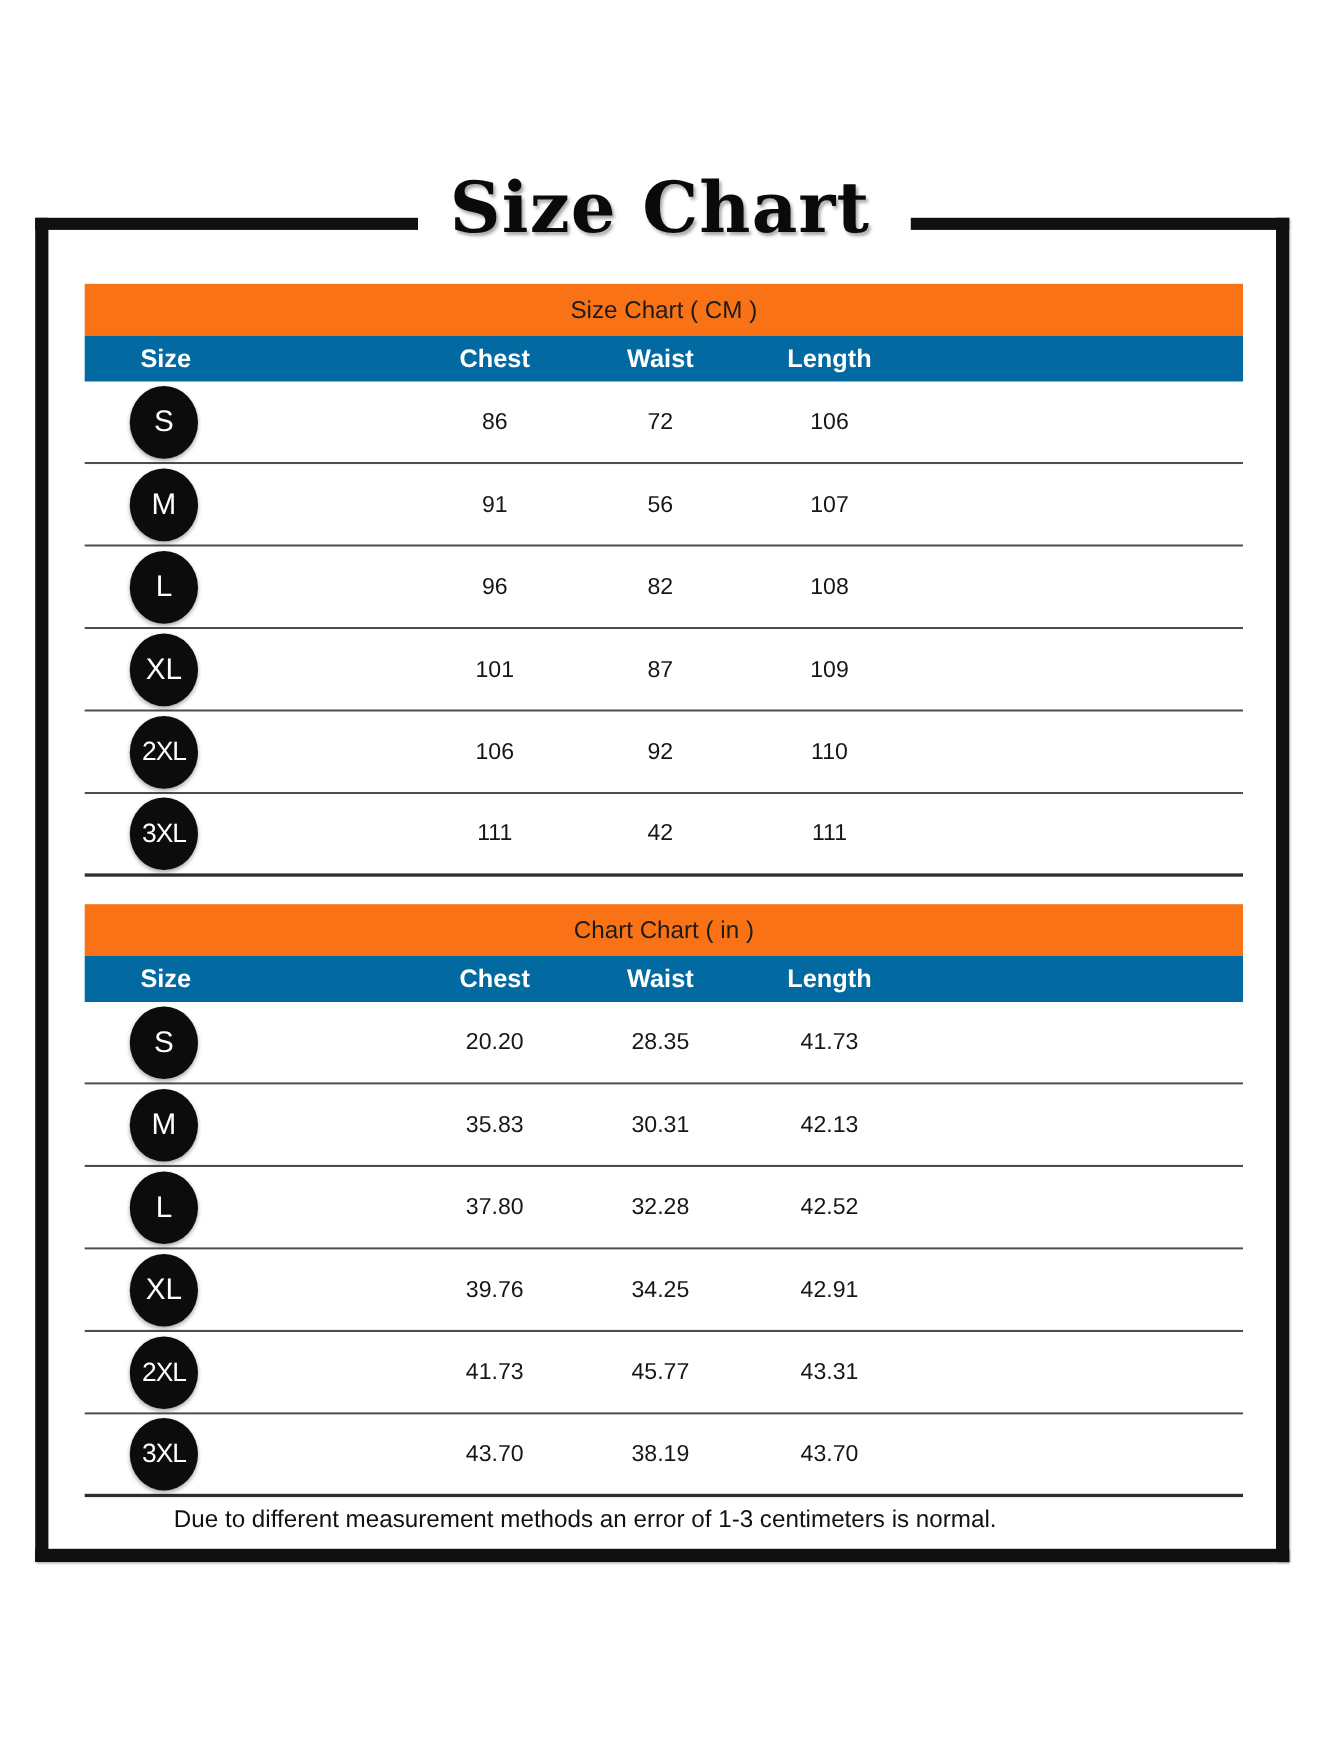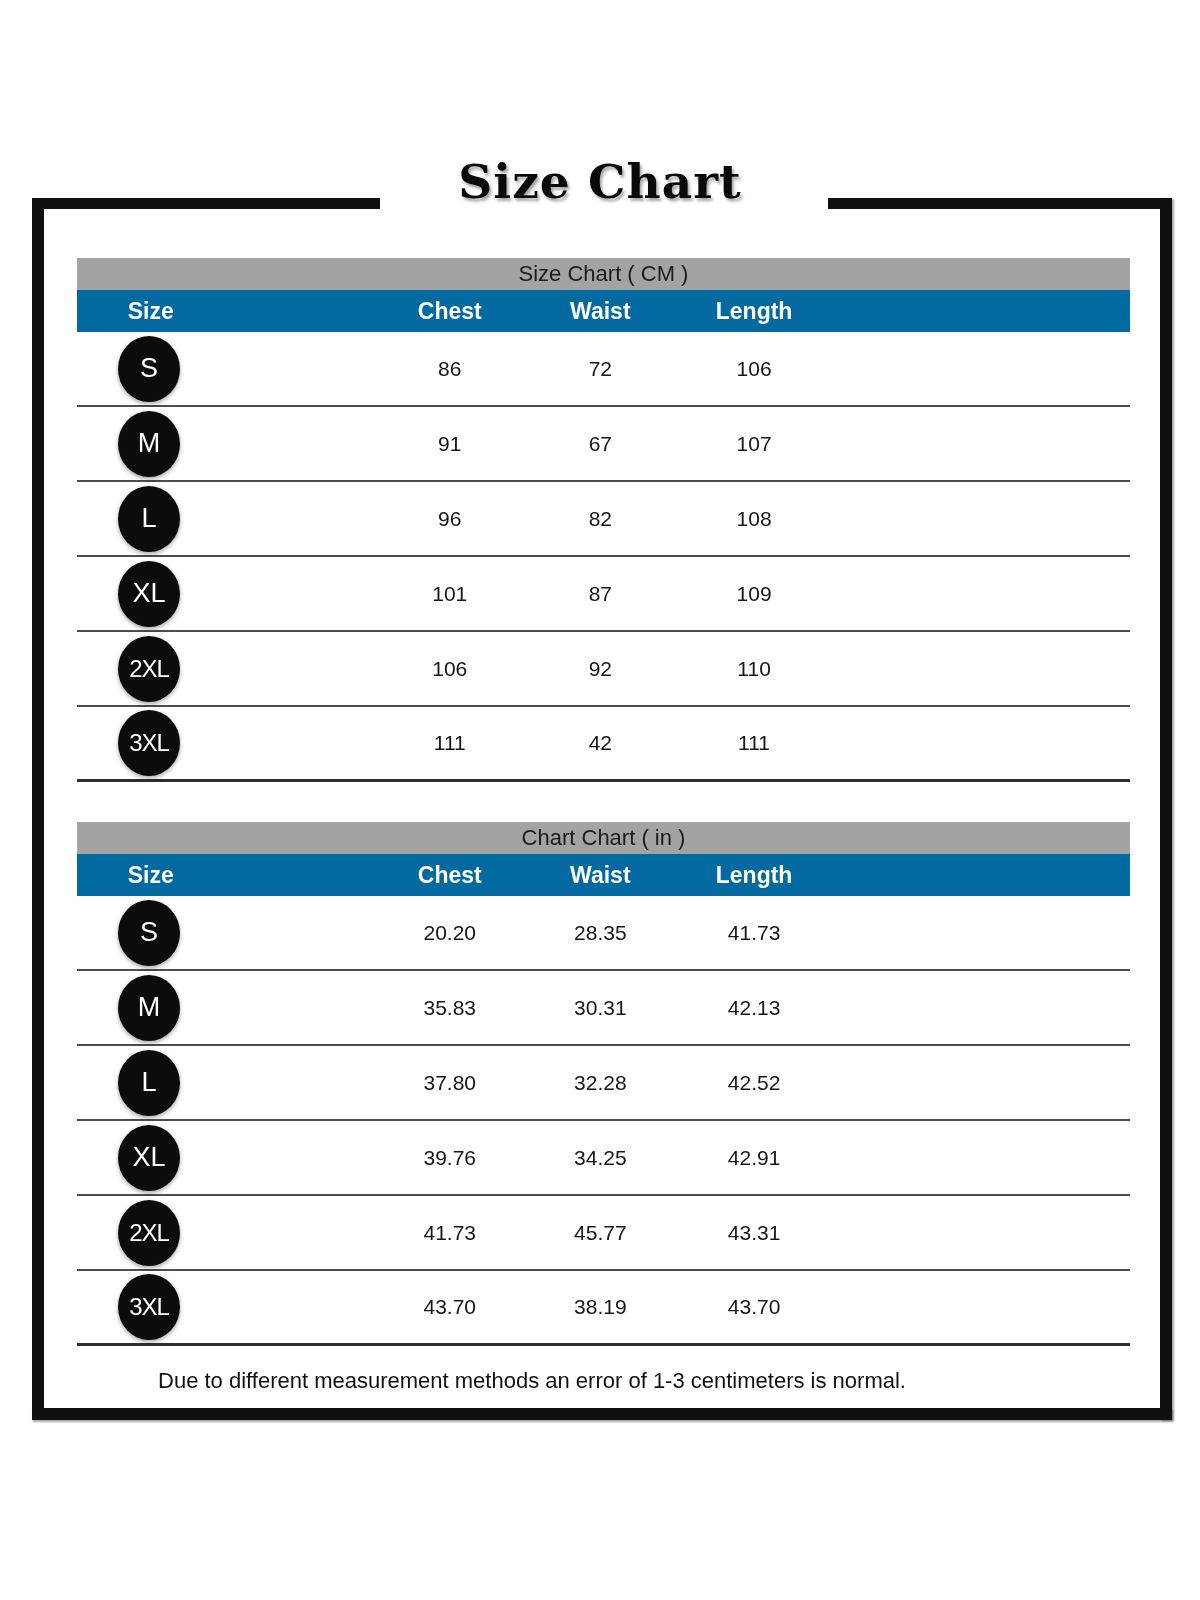--- a/index.html
+++ b/index.html
@@ -8,42 +8,42 @@
     width:1200px; height:1600px; position:relative;
     font-family:"Liberation Sans", sans-serif;
     overflow:hidden;
   }
 
   
   .page-title {
     position:absolute; top:158px; left:0; width:1200px;
     text-align:center;
     font-family:"DejaVu Serif", serif;
-    font-weight:700; font-size:47px; line-height:1;
+    font-weight:700; font-size:64px; line-height:1;
     letter-spacing:1px; color:#0a0a0a;
     text-shadow:2px 3px 3px rgba(0,0,0,0.35);
   }
 
   
   .bar { position:absolute; background:#101010; }
   .bar-top-left   { left:32px;  top:198px;  width:348px;  height:11px; }
   .bar-top-right  { left:828px; top:198px;  width:344px;  height:11px; }
   .bar-left       { left:32px;  top:198px;  width:12px;   height:1222px; }
   .bar-right      { left:1160px;top:198px;  width:12px;   height:1222px;
                     box-shadow:2px 1px 2px rgba(0,0,0,0.35); }
   .bar-bottom     { left:32px;  top:1408px; width:1140px; height:12px;
                     box-shadow:1px 2px 2px rgba(0,0,0,0.35); }
 
   
   .size-table { position:absolute; left:77px; width:1053px; }
   .size-table.cm { top:258px; }
   .size-table.in { top:822px; }
 
   .caption {
-    height:32px; background:#a3a3a3;
+    height:47px; background:#f97316;
     display:flex; align-items:center; justify-content:center;
     font-size:22px; color:#1c1c1c;
   }
   .head { position:relative; height:42px; background:#0369a1; }
   .head .col {
     position:absolute; top:50%; transform:translate(-50%,-50%);
     color:#ffffff; font-weight:700; font-size:23px; white-space:nowrap;
   }
   .col-size   { left:7%; }
   .col-chest  { left:35.4%; }
@@ -98,21 +98,21 @@
 
   <div class="row">
     <span class="badge">S</span>
     <span class="val col-chest">86</span>
     <span class="val col-waist">72</span>
     <span class="val col-length">106</span>
   </div>
   <div class="row">
     <span class="badge">M</span>
     <span class="val col-chest">91</span>
-    <span class="val col-waist">67</span>
+    <span class="val col-waist">56</span>
     <span class="val col-length">107</span>
   </div>
   <div class="row">
     <span class="badge">L</span>
     <span class="val col-chest">96</span>
     <span class="val col-waist">82</span>
     <span class="val col-length">108</span>
   </div>
   <div class="row">
     <span class="badge">XL</span>

